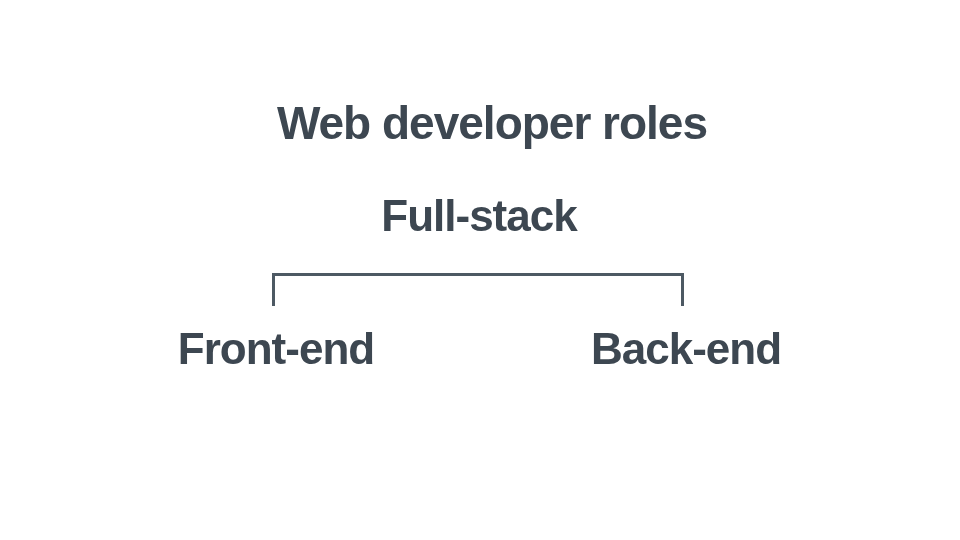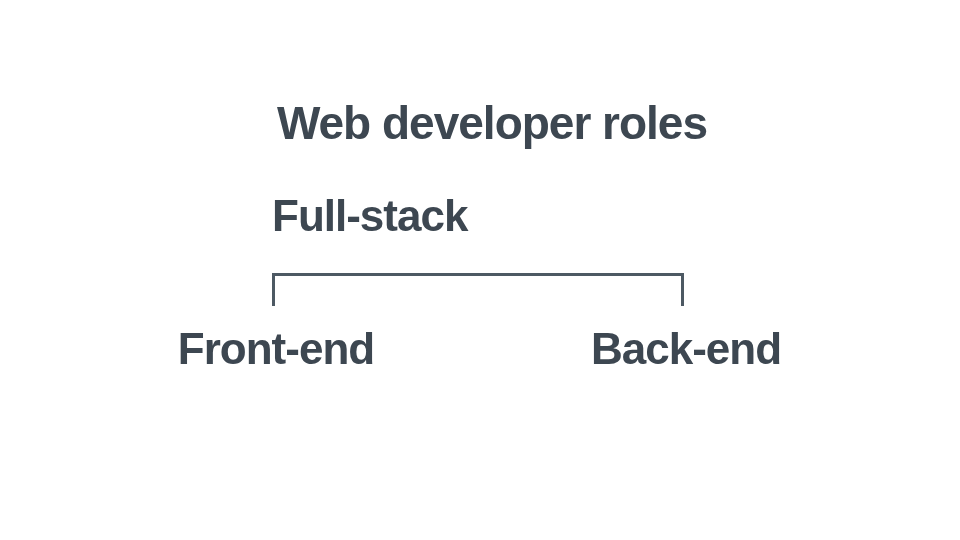--- a/index.html
+++ b/index.html
@@ -26,21 +26,21 @@
     line-height: 1;
     font-weight: 700;
     letter-spacing: -1px;
     color: var(--text, #3d4751);
   }
   .parent-label {
     position: absolute;
     top: 194px;
     left: 272px;
     width: 414px;
-    text-align: left;
+    text-align: center;
     font-size: 44px;
     line-height: 1;
     font-weight: 700;
     letter-spacing: -1px;
     color: var(--text, #3d4751);
   }
   .bracket {
     position: absolute;
     top: 273px;
     left: 272px;

